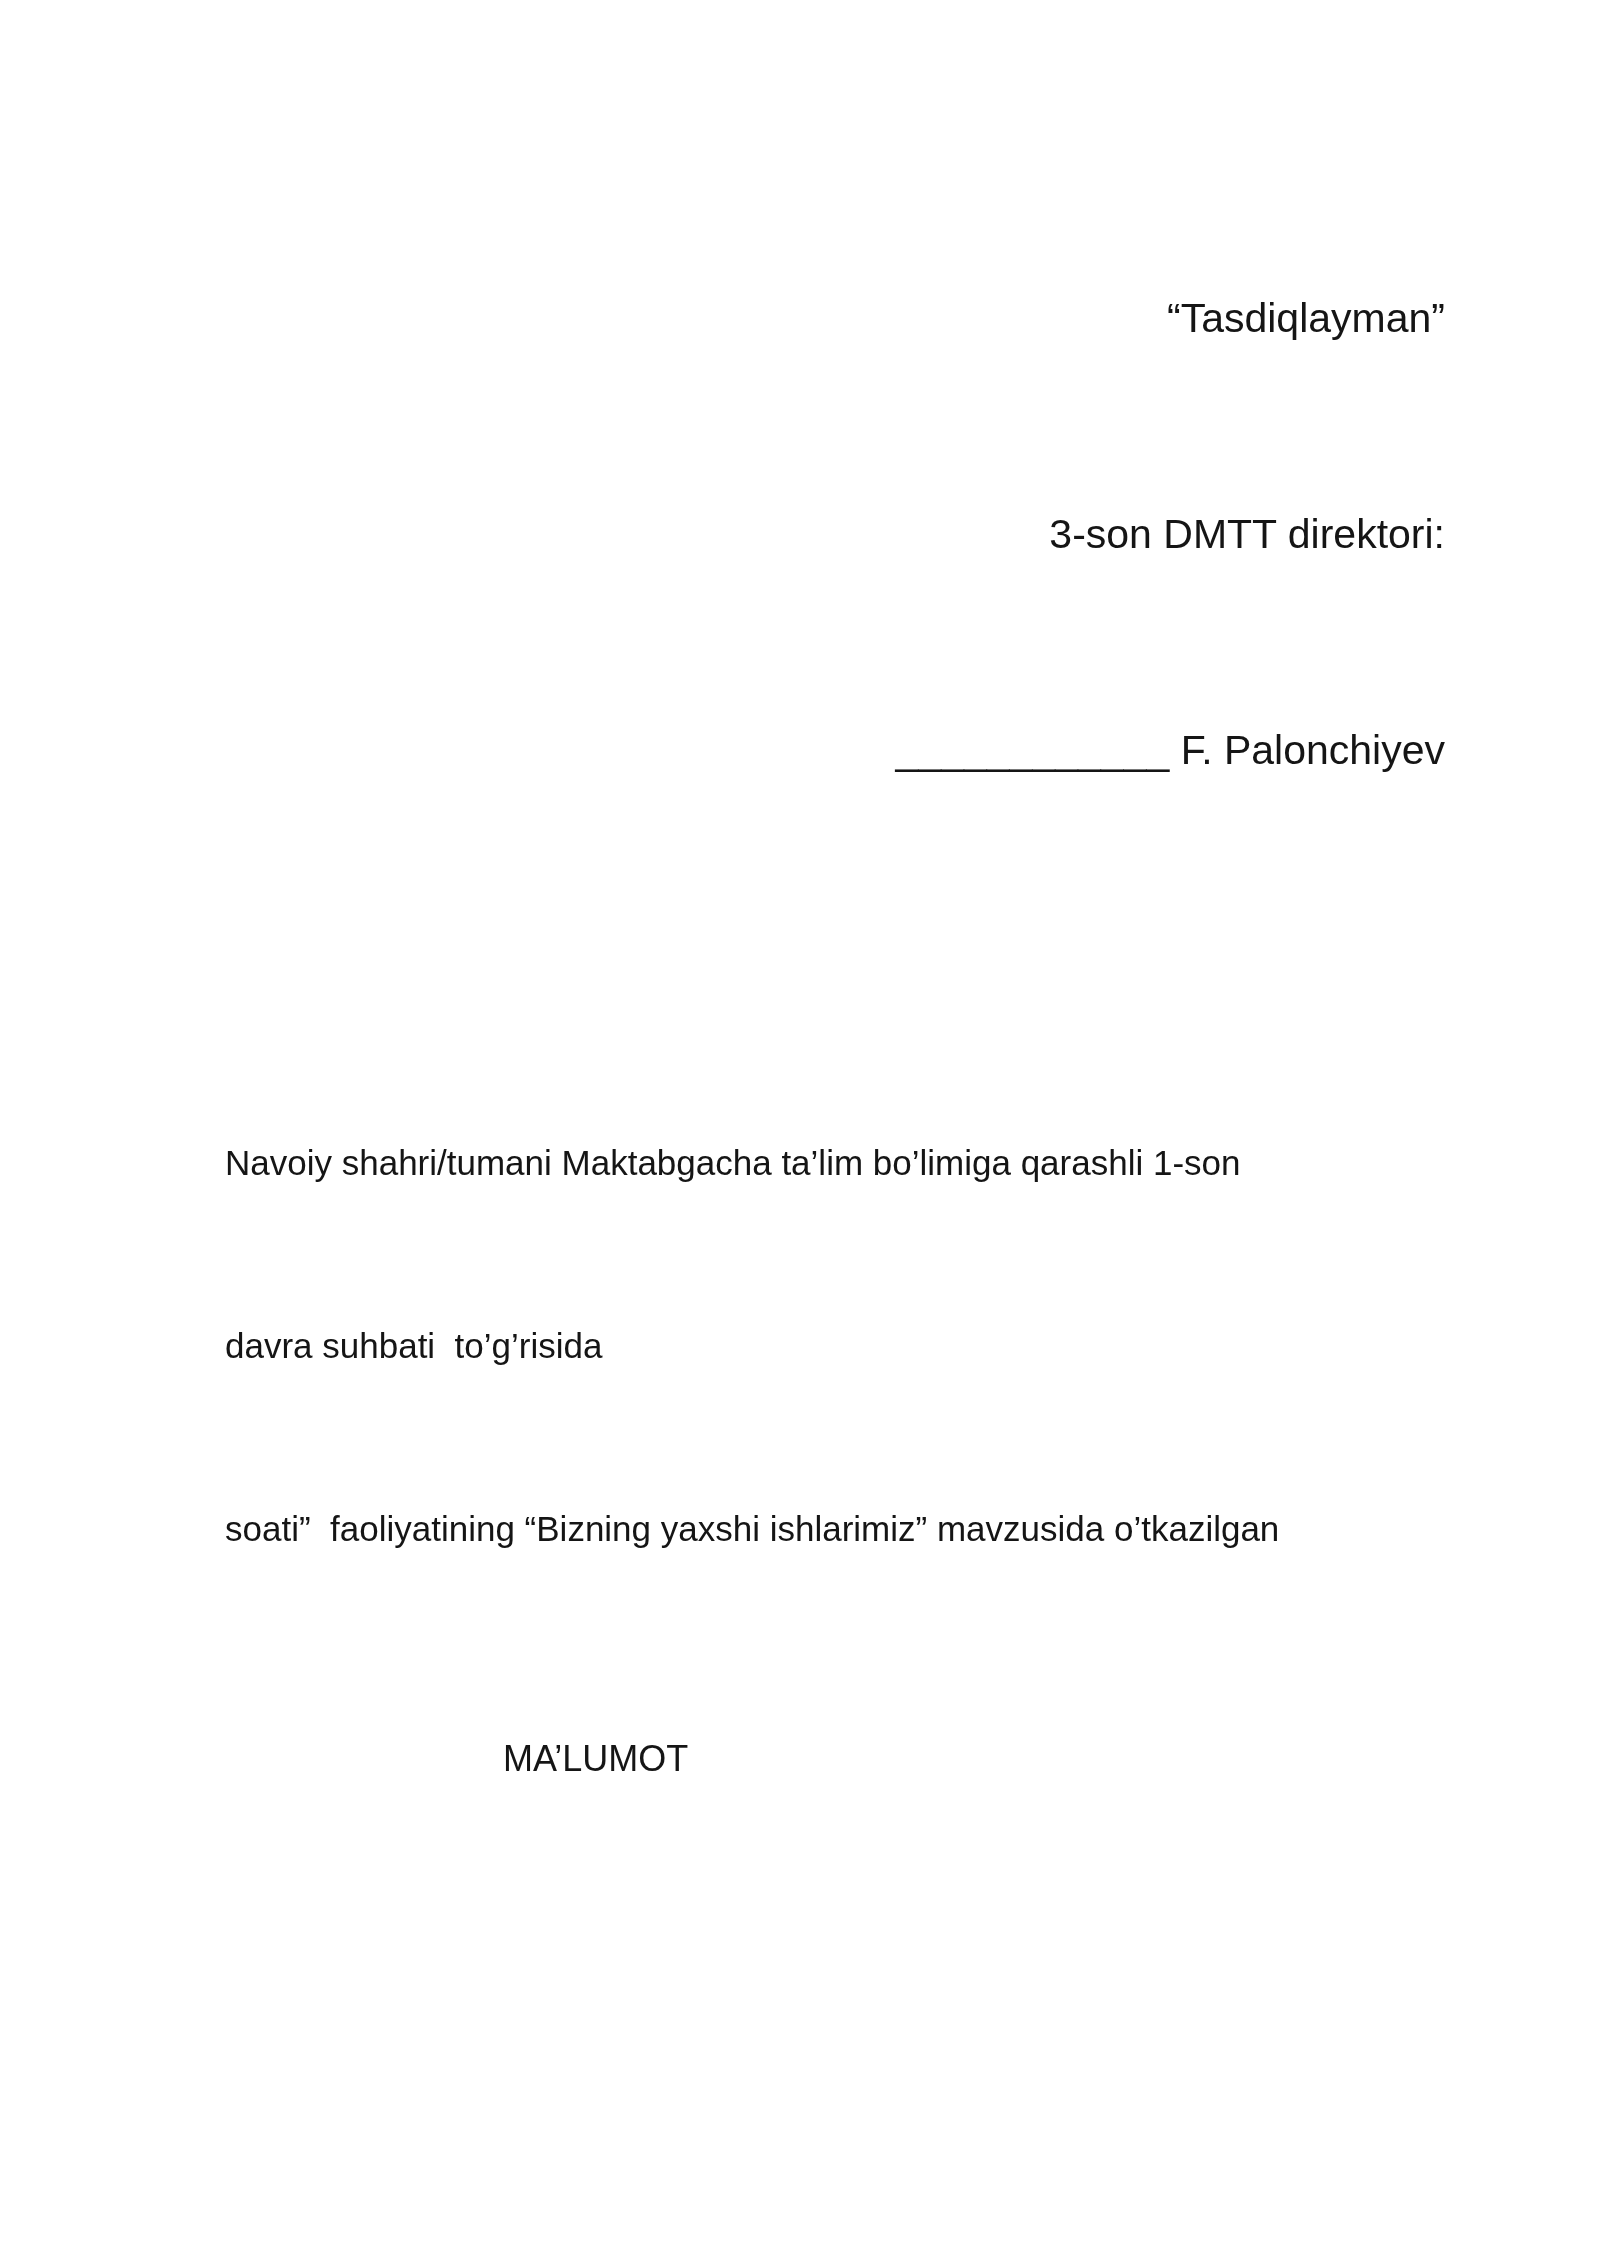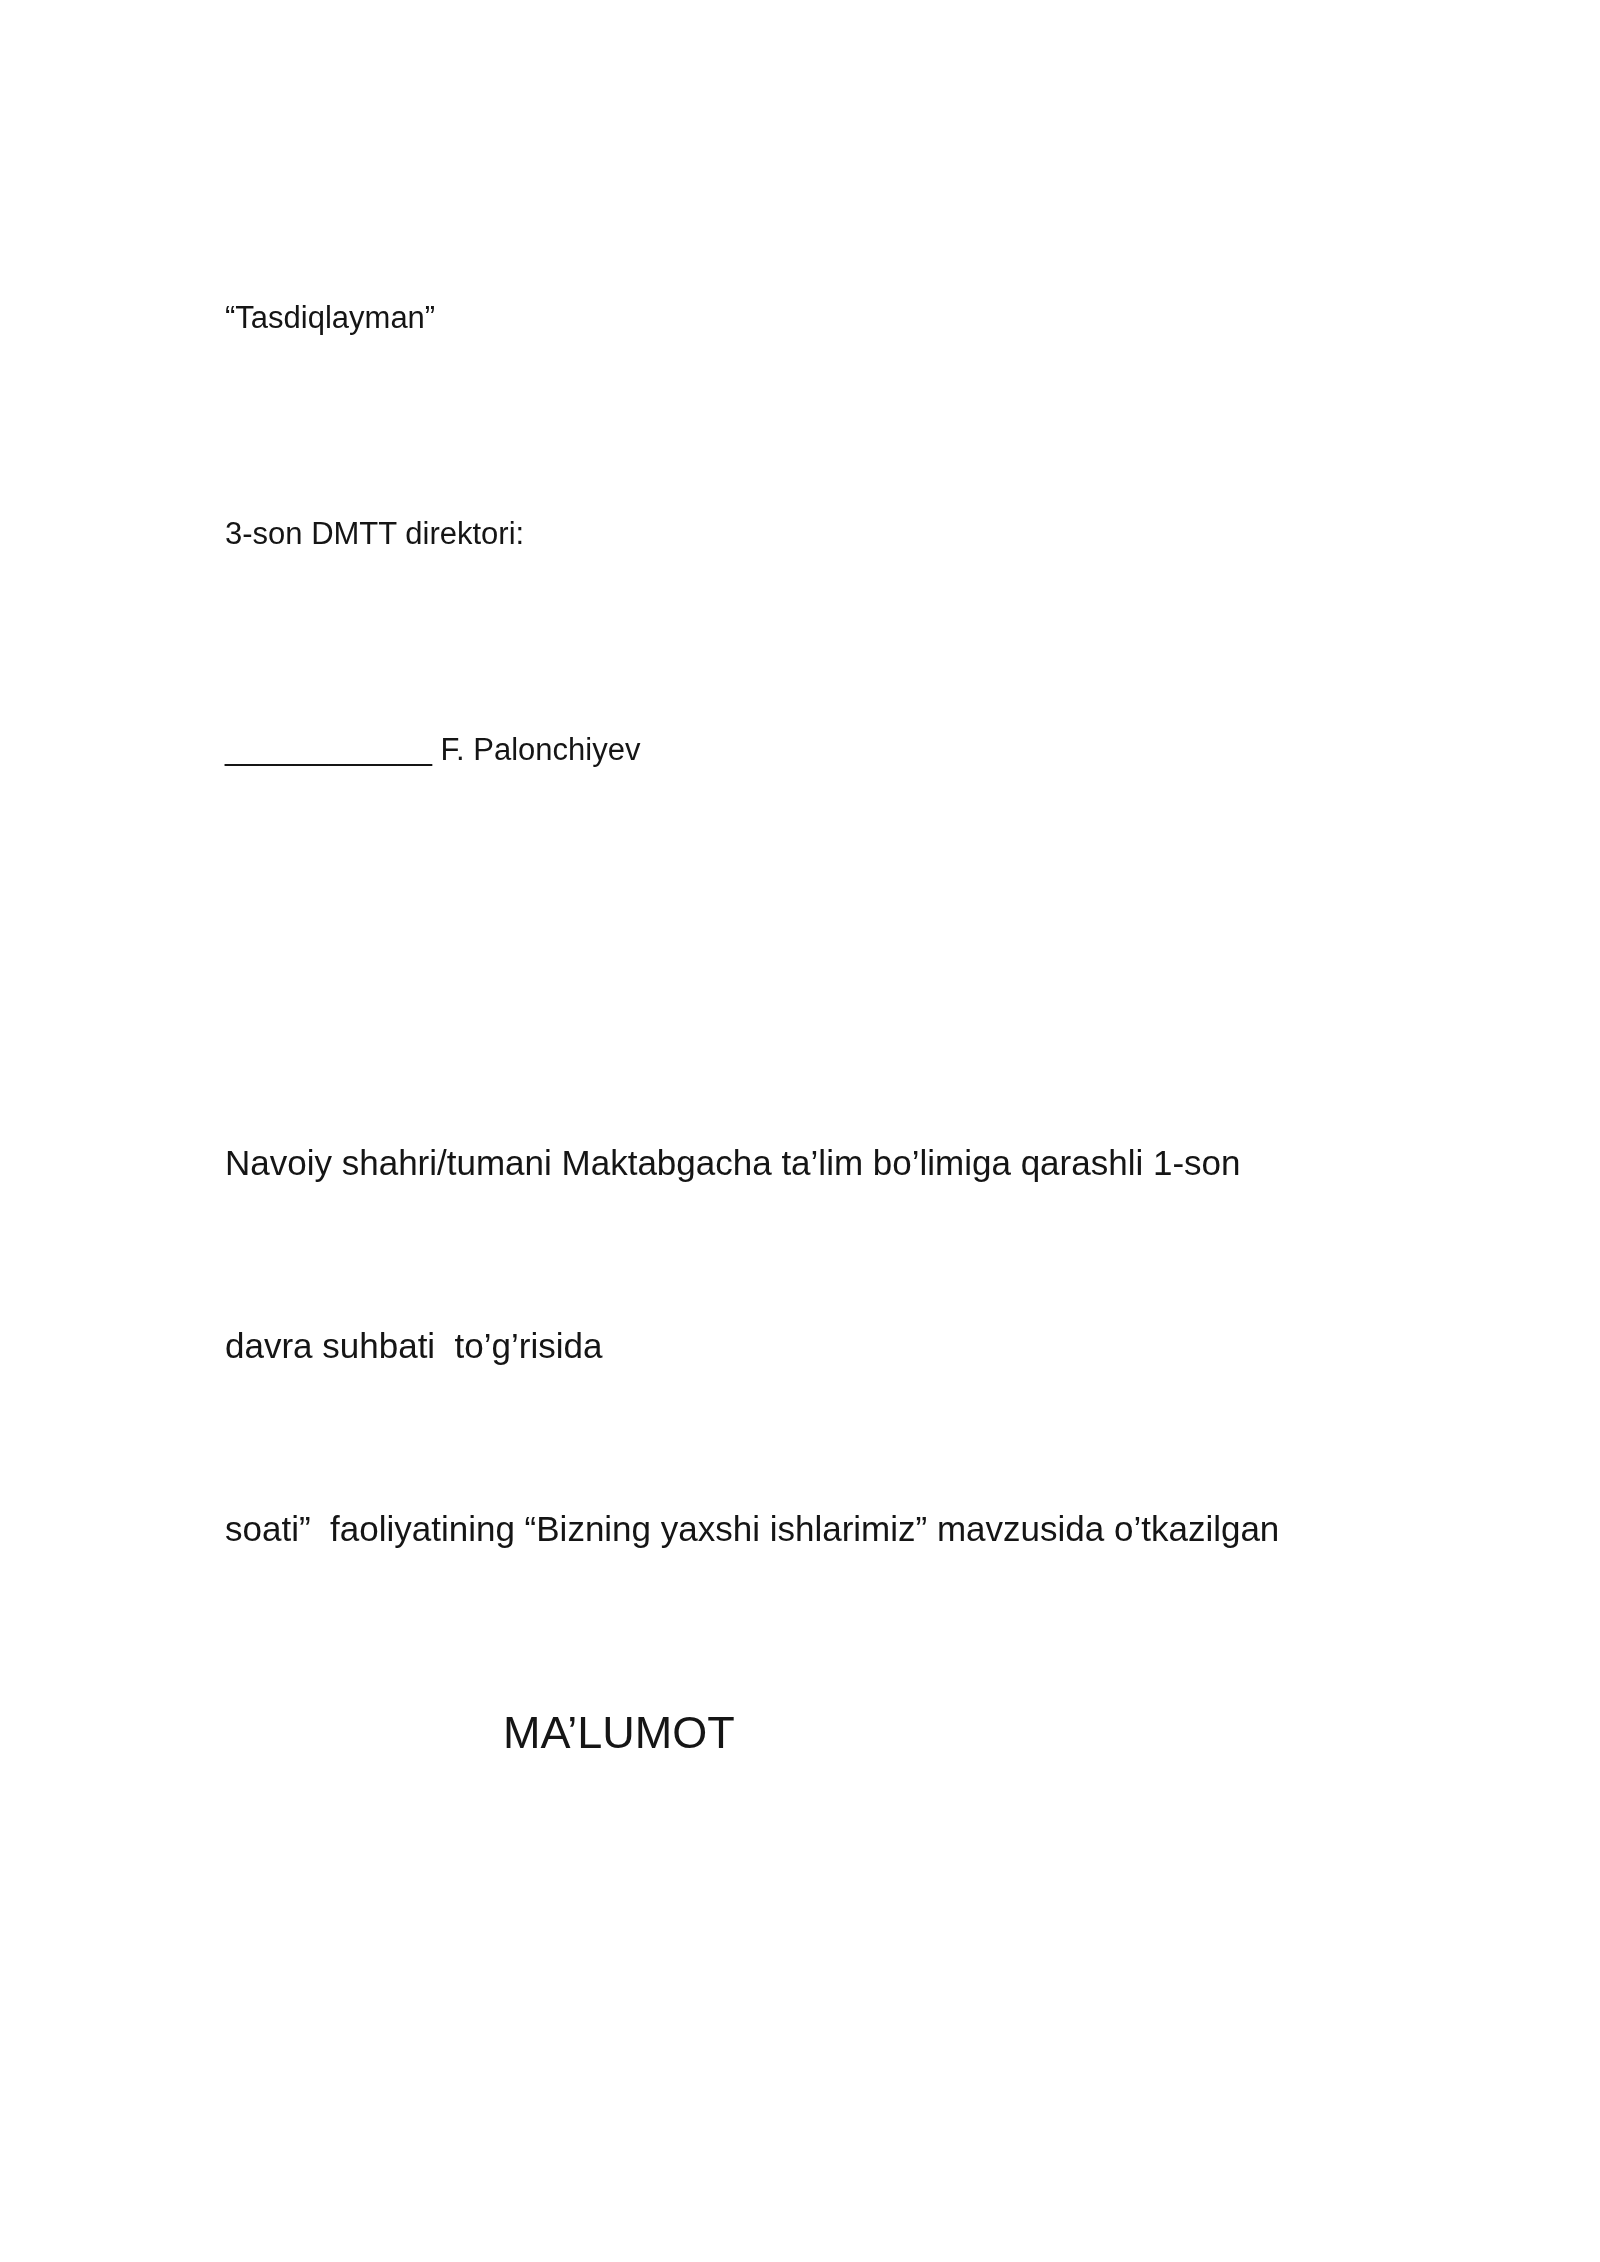--- a/index.html
+++ b/index.html
@@ -18,37 +18,37 @@
     box-sizing: border-box;
     width: 1600px;
     height: 2262px;
     padding: 0 115px 0 225px;
     background: #ffffff;
   }
   
   .approval {
     margin-top: 138px;
     padding-right: 40px;
-    text-align: left;
-    font-size: 31px;
+    text-align: right;
+    font-size: 41px;
     line-height: 72px;
     white-space: pre-wrap;
   }
   
   .intro {
     margin-top: 80px;
     font-size: 35px;
     line-height: 61px;
     white-space: pre-wrap;
   }
   
   .heading {
-    margin-top: 21px;
+    margin-top: 47px;
     margin-left: 278px;
-    font-size: 45px;
+    font-size: 36px;
     line-height: 61px;
   }
   
   .para {
     font-size: 35px;
     line-height: 60px;
     white-space: pre-wrap;
   }
   .p1 { margin-top: 39px; }
 </style>

